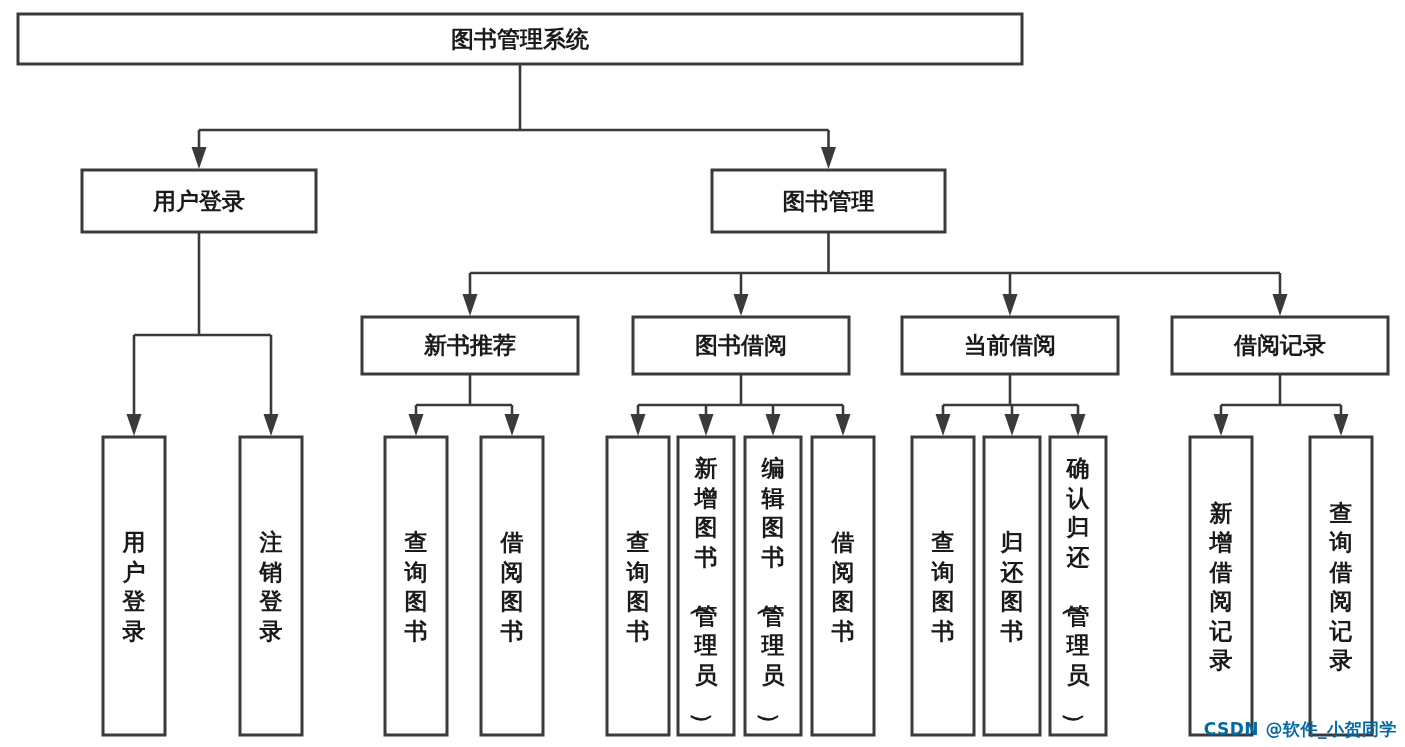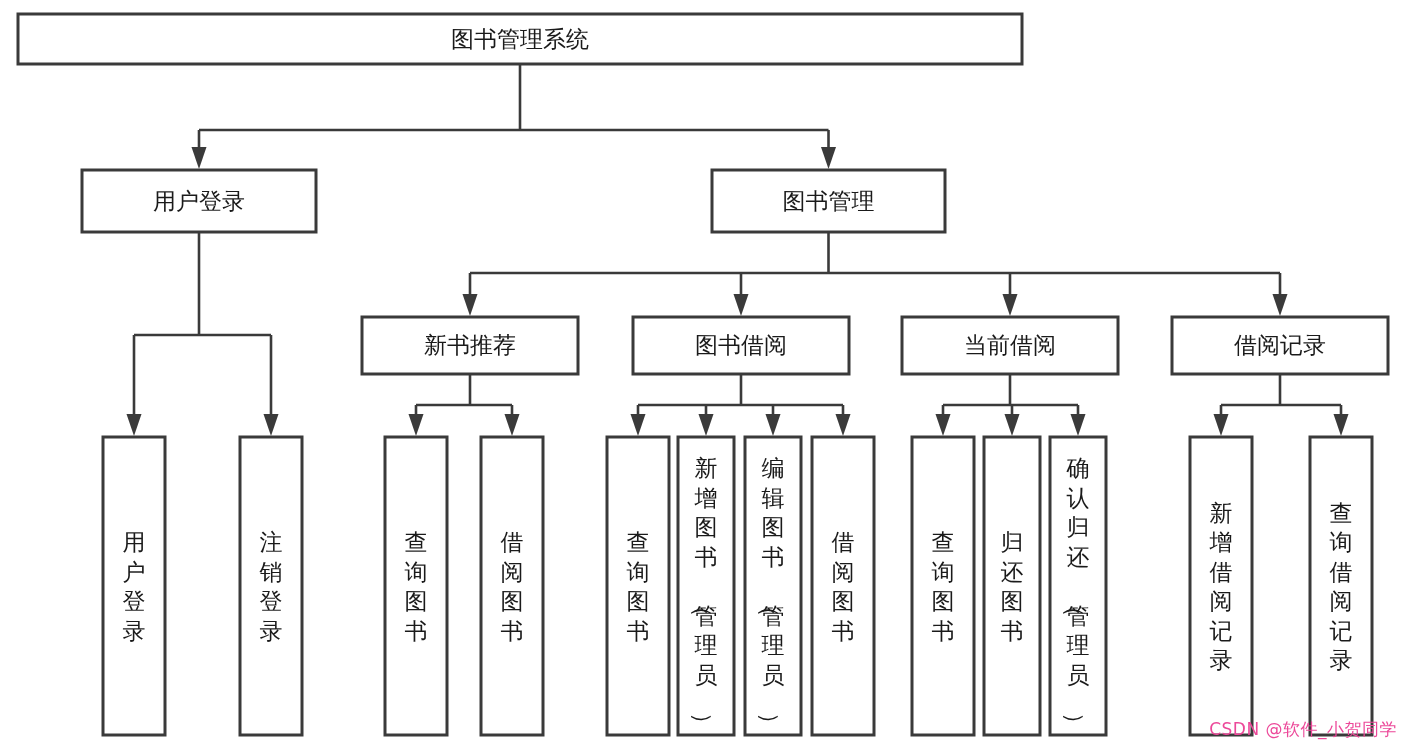--- a/index.html
+++ b/index.html
@@ -1,36 +1,36 @@
 <!DOCTYPE html>
 <html><head>
 <meta charset="utf-8">
 <style>
   html,body{margin:0;padding:0;background:#ffffff;}
   body{
     font-family:"DejaVu Sans","Liberation Sans",sans-serif;
     width:1405px;height:747px;overflow:hidden;
   }
-  #diagram-root{position:relative;width:1405px;height:747px;background:#fff;}
+  #diagram-root{position:relative;width:1405px;height:747px;background:#fff;font-weight:bold;}
   svg.flow{position:absolute;left:0;top:0;width:1405px;height:747px;display:block;}
   .node-rect{fill:#ffffff;stroke:#3a3a3a;stroke-width:3;}
   .connector{stroke:#3a3a3a;stroke-width:2.6;fill:none;stroke-linecap:butt;}
   .arrow-head{fill:#3a3a3a;stroke:none;}
   .node-label-h{
     font-family:"DejaVu Sans","Liberation Sans",sans-serif;
     font-size:23px;fill:#1a1a1a;text-anchor:middle;dominant-baseline:middle;
   }
   .node-label-v{
     font-family:"DejaVu Sans","Liberation Sans",sans-serif;
     font-size:23px;fill:#1a1a1a;text-anchor:middle;
   }
   .watermark{
     position:absolute;right:8px;bottom:6px;
     font-family:"DejaVu Sans","Liberation Sans",sans-serif;
-    font-size:17px;color:#ec4899;letter-spacing:.5px;white-space:nowrap;
+    font-size:17px;color:#0369a1;letter-spacing:.5px;white-space:nowrap;
     user-select:none;
   }
 </style>
 </head>
 <body>
 
 <div id="diagram-root">
   <svg class="flow" viewBox="0 0 1405 747">
     <g id="edge-layer">
         <g>

